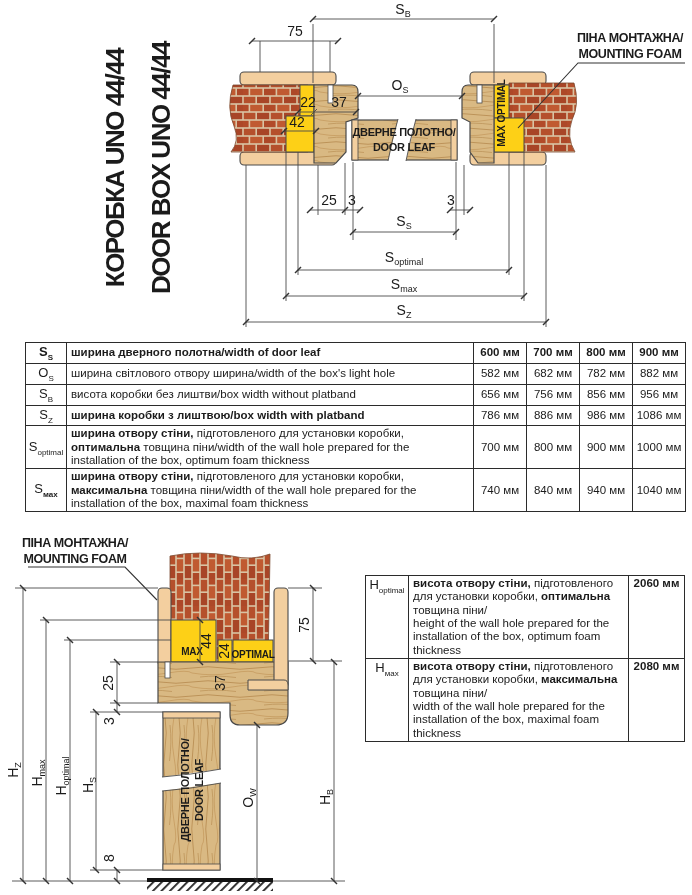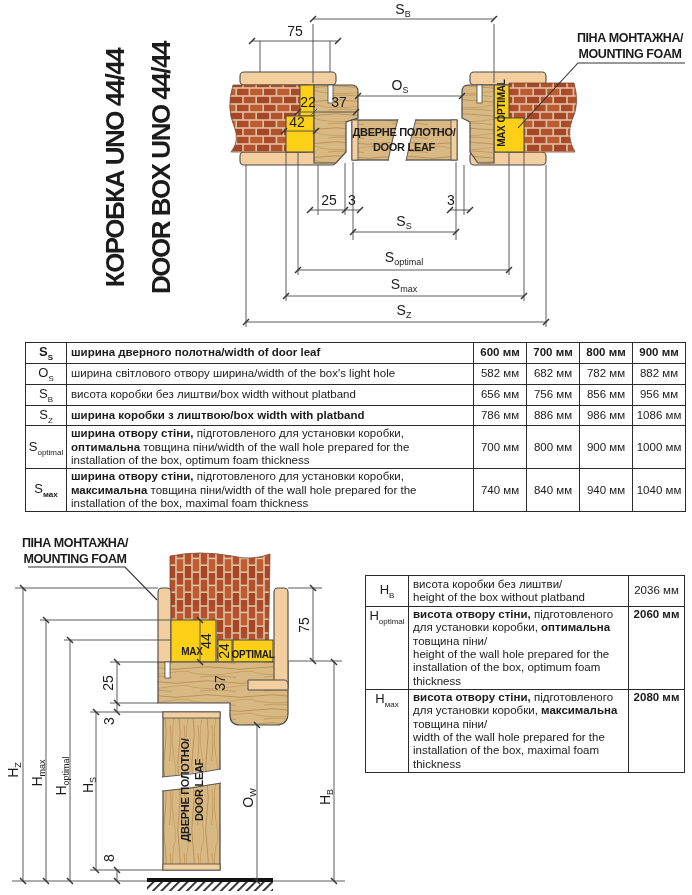--- a/index.html
+++ b/index.html
@@ -285,26 +285,20 @@
       <text class="dim" transform="rotate(-90 225 126)" x="225" y="130" text-anchor="middle">24</text>
       <text class="dim" transform="rotate(-90 221 158)" x="221" y="162" text-anchor="middle">37</text>
       <text class="dim" transform="rotate(-90 305 100)" x="305" y="104" text-anchor="middle">75</text>
       <text class="dim" transform="rotate(-90 249 273)" x="249" y="277" text-anchor="middle"><tspan>O</tspan><tspan class="dimsub" dy="3">W</tspan></text>
       <text class="dim" transform="rotate(-90 326 272)" x="326" y="276" text-anchor="middle"><tspan>H</tspan><tspan class="dimsub" dy="3">B</tspan></text>
     </g>
   </svg>
 
   <table id="table2">
     <tbody>
-    <tr class="short">
-      <td class="sym"><span>H</span><sub>B</sub></td>
-      <td class="desc"><span>висота коробки без лиштви/
-height of the box without platband</span></td>
-      <td class="val">2036 мм</td>
-    </tr>
     <tr class="tall">
       <td class="sym"><span>H</span><sub>optimal</sub></td>
       <td class="desc"><span class="b">висота отвору стіни,</span><span> підготовленого для установки коробки, </span><span class="b">оптимальна</span><span> товщина піни/
 height of the wall hole prepared for the installation of the box, optimum foam thickness</span></td>
       <td class="val b">2060 мм</td>
     </tr>
     <tr class="tall">
       <td class="sym"><span>H</span><sub>мах</sub></td>
       <td class="desc"><span class="b">висота отвору стіни,</span><span> підготовленого для установки коробки, </span><span class="b">максимальна</span><span> товщина піни/
 width of the wall hole prepared for the installation of the box, maximal foam thickness</span></td>

